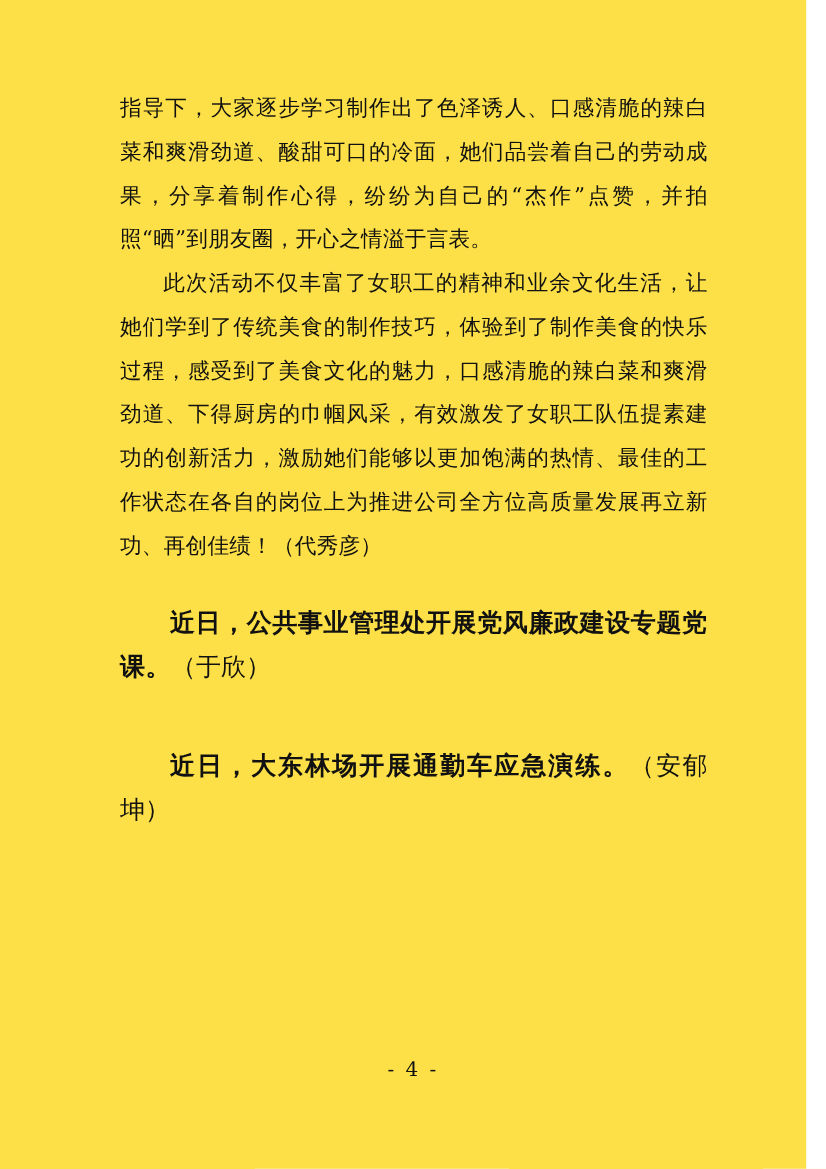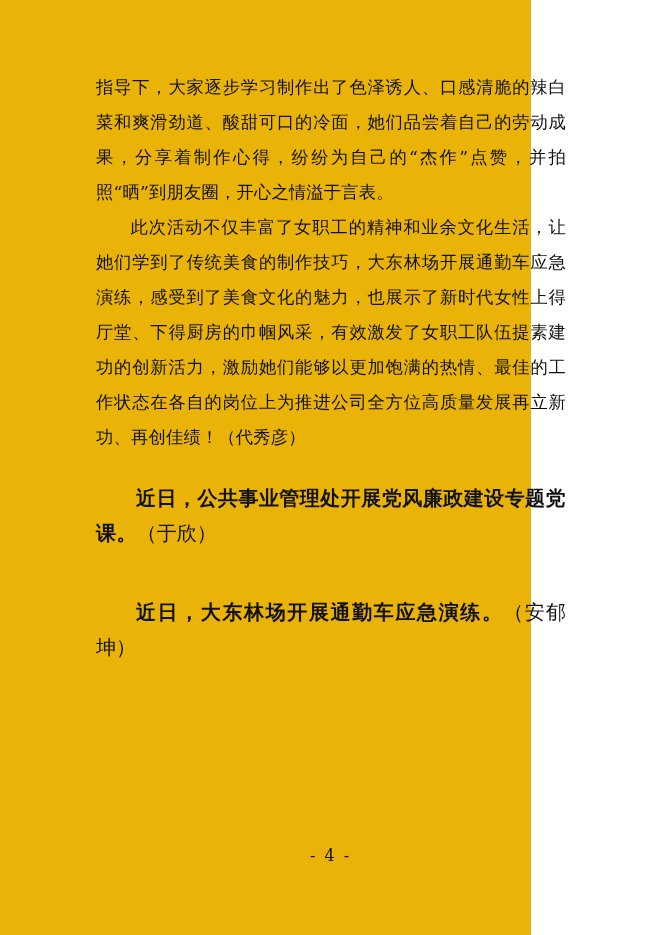--- a/index.html
+++ b/index.html
@@ -12,23 +12,23 @@
     height: 935px;
     font-family: "DejaVu Serif", "Liberation Serif", serif;
     color: #000000;
     position: relative;
     overflow: hidden;
   }
   .page {
     position: absolute;
     left: 0;
     top: 0;
-    width: 531px;
+    width: 645px;
     height: 935px;
-    background: #eab308;
+    background: #fde047;
   }
   .page-body {
     position: absolute;
     left: 96px;
     top: 70px;
     width: 470px;
   }
   .para {
     font-size: 17.3px;
     line-height: 35px;
@@ -75,21 +75,21 @@
     display: inline-block;
   }
 </style>
 </head>
 <body>
 
 <div class="page">
   <div class="page-body">
 
     <p class="para">指导下，大家逐步学习制作出了色泽诱人、口感清脆的辣白菜和爽滑劲道、酸甜可口的冷面，她们品尝着自己的劳动成果，分享着制作心得，纷纷为自己的“杰作”点赞，并拍照“晒”到朋友圈，开心之情溢于言表。</p>
-    <p class="para indent">此次活动不仅丰富了女职工的精神和业余文化生活，让她们学到了传统美食的制作技巧，大东林场开展通勤车应急演练，感受到了美食文化的魅力，也展示了新时代女性上得厅堂、下得厨房的巾帼风采，有效激发了女职工队伍提素建功的创新活力，激励她们能够以更加饱满的热情、最佳的工作状态在各自的岗位上为推进公司全方位高质量发展再立新功、再创佳绩！（代秀彦）</p>
+    <p class="para indent">此次活动不仅丰富了女职工的精神和业余文化生活，让她们学到了传统美食的制作技巧，体验到了制作美食的快乐过程，感受到了美食文化的魅力，口感清脆的辣白菜和爽滑劲道、下得厨房的巾帼风采，有效激发了女职工队伍提素建功的创新活力，激励她们能够以更加饱满的热情、最佳的工作状态在各自的岗位上为推进公司全方位高质量发展再立新功、再创佳绩！（代秀彦）</p>
 
     <div class="gap-bigger"></div>
 
     <p class="notice"><b>近日，公共事业管理处开展党风廉政建设专题党课。</b><span class="author">（于欣）</span></p>
 
     <div class="gap-mid"></div>
 
 
     <div class="gap-mid"></div>
 

